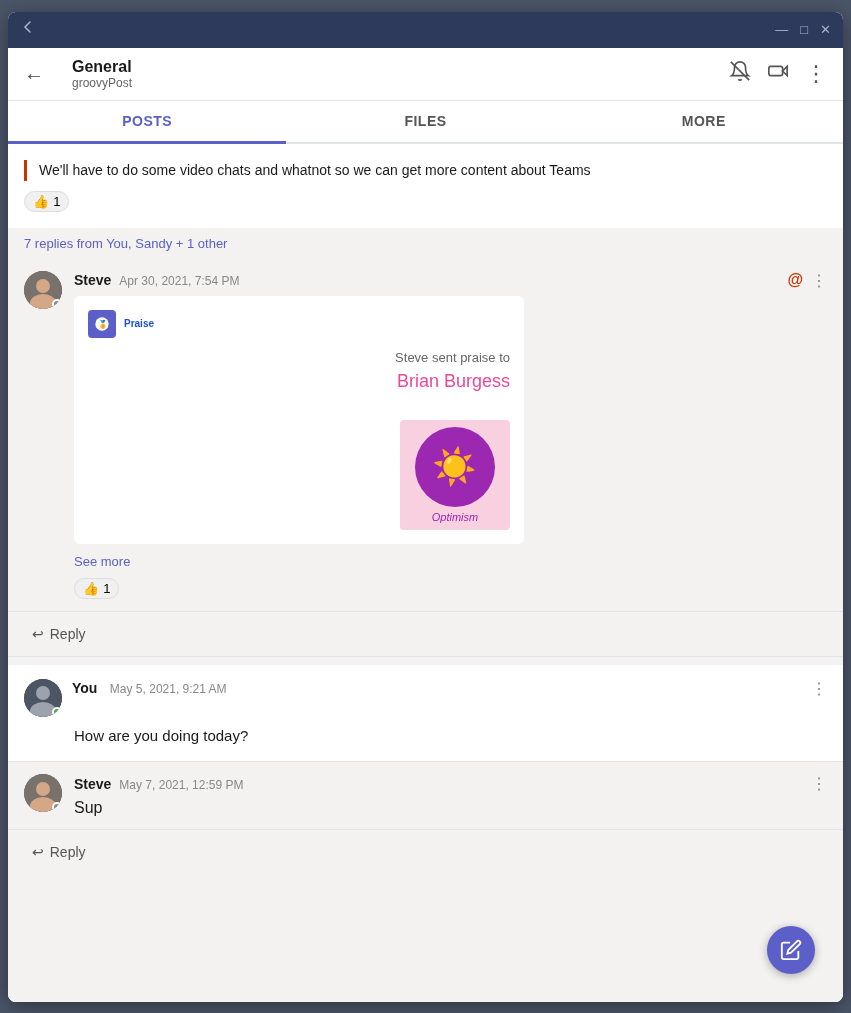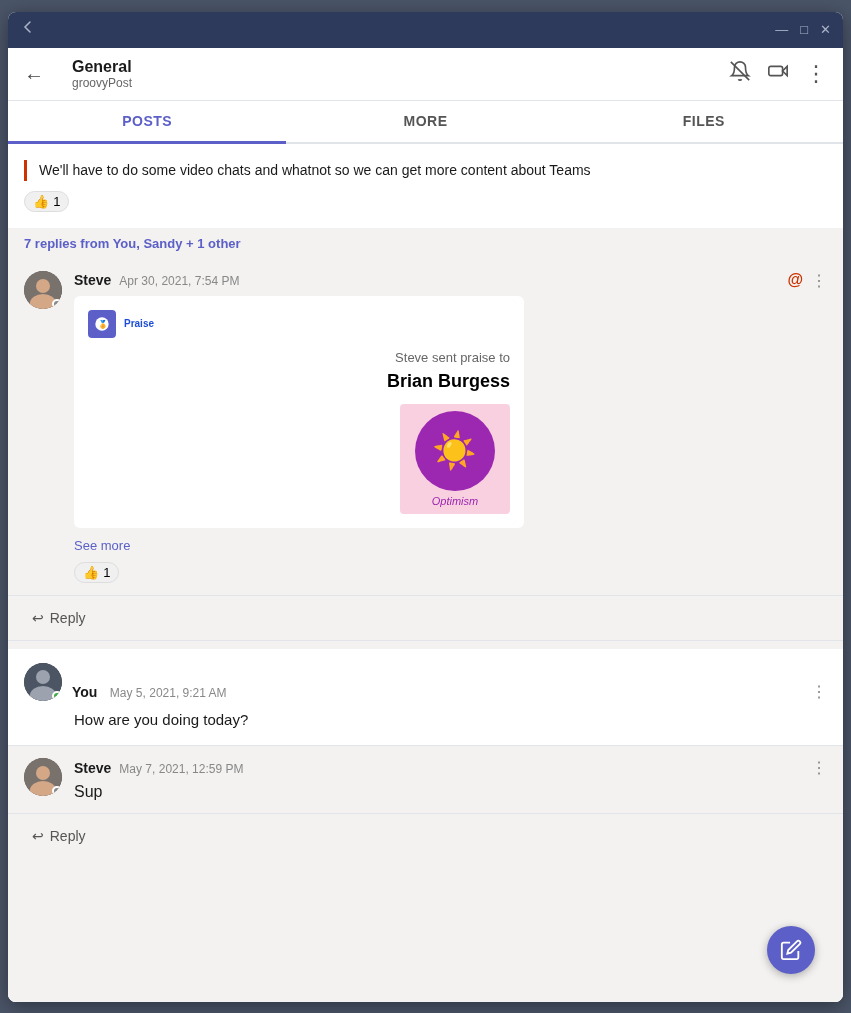--- a/index.html
+++ b/index.html
@@ -156,21 +156,21 @@
       font-size: 13px;
       cursor: pointer;
     }
 
     .replies-summary {
       padding: 8px 16px;
       font-size: 13px;
       color: #5b5fc7;
       background: #f3f2f1;
       cursor: pointer;
-      font-weight: 700;
+      font-weight: 400;
     }
 
     
     .thread-container {
       background: #f3f2f1;
       padding: 0;
     }
 
     .reply-item {
       background: #f3f2f1;
@@ -275,23 +275,23 @@
     .praise-body {
       text-align: right;
     }
     .praise-sent-text {
       font-size: 13px;
       color: #666;
       margin-bottom: 6px;
     }
     .praise-recipient {
       font-size: 18px;
-      font-weight: 700;
-      color: #000000;
-      margin-bottom: 12px;
+      font-weight: 400;
+      color: #ec4899;
+      margin-bottom: 28px;
     }
     .praise-badge-img {
       width: 110px;
       height: 110px;
       background: #f9d0e0;
       border-radius: 4px;
       display: inline-flex;
       flex-direction: column;
       align-items: center;
       justify-content: center;
@@ -354,21 +354,21 @@
 
     
     .post-item {
       background: #fff;
       margin-top: 8px;
       padding: 14px 16px;
       border-bottom: 1px solid #e1e4e8;
     }
     .post-meta {
       display: flex;
-      align-items: flex-end;
+      align-items: flex-start;
       gap: 10px;
       margin-bottom: 8px;
     }
     .post-author-info {
       flex: 1;
     }
     .post-text {
       font-size: 15px;
       color: #1a1a1a;
       line-height: 1.5;
@@ -478,22 +478,22 @@
             <rect x="2" y="7" width="15" height="10" rx="2"></rect>
             <polygon points="22,7 17,12 22,17"></polygon>
           </svg>
         </span>
         <span class="action-icon" style="font-size:22px;color:#555;">⋮</span>
       </div>
     </div>
 
     <div class="tabs">
       <div class="tab active">POSTS</div>
+      <div class="tab">FILES</div>
       <div class="tab">MORE</div>
-      <div class="tab">FILES</div>
     </div>
 
     <div class="content-wrapper">
       <div class="content-area">
 
         <div class="post-section">
           <div class="original-post">
             <div class="original-post-text">We'll have to do some video chats and whatnot so we can get more content about Teams</div>
             <div class="reaction-row">
               <div class="reaction-badge">

